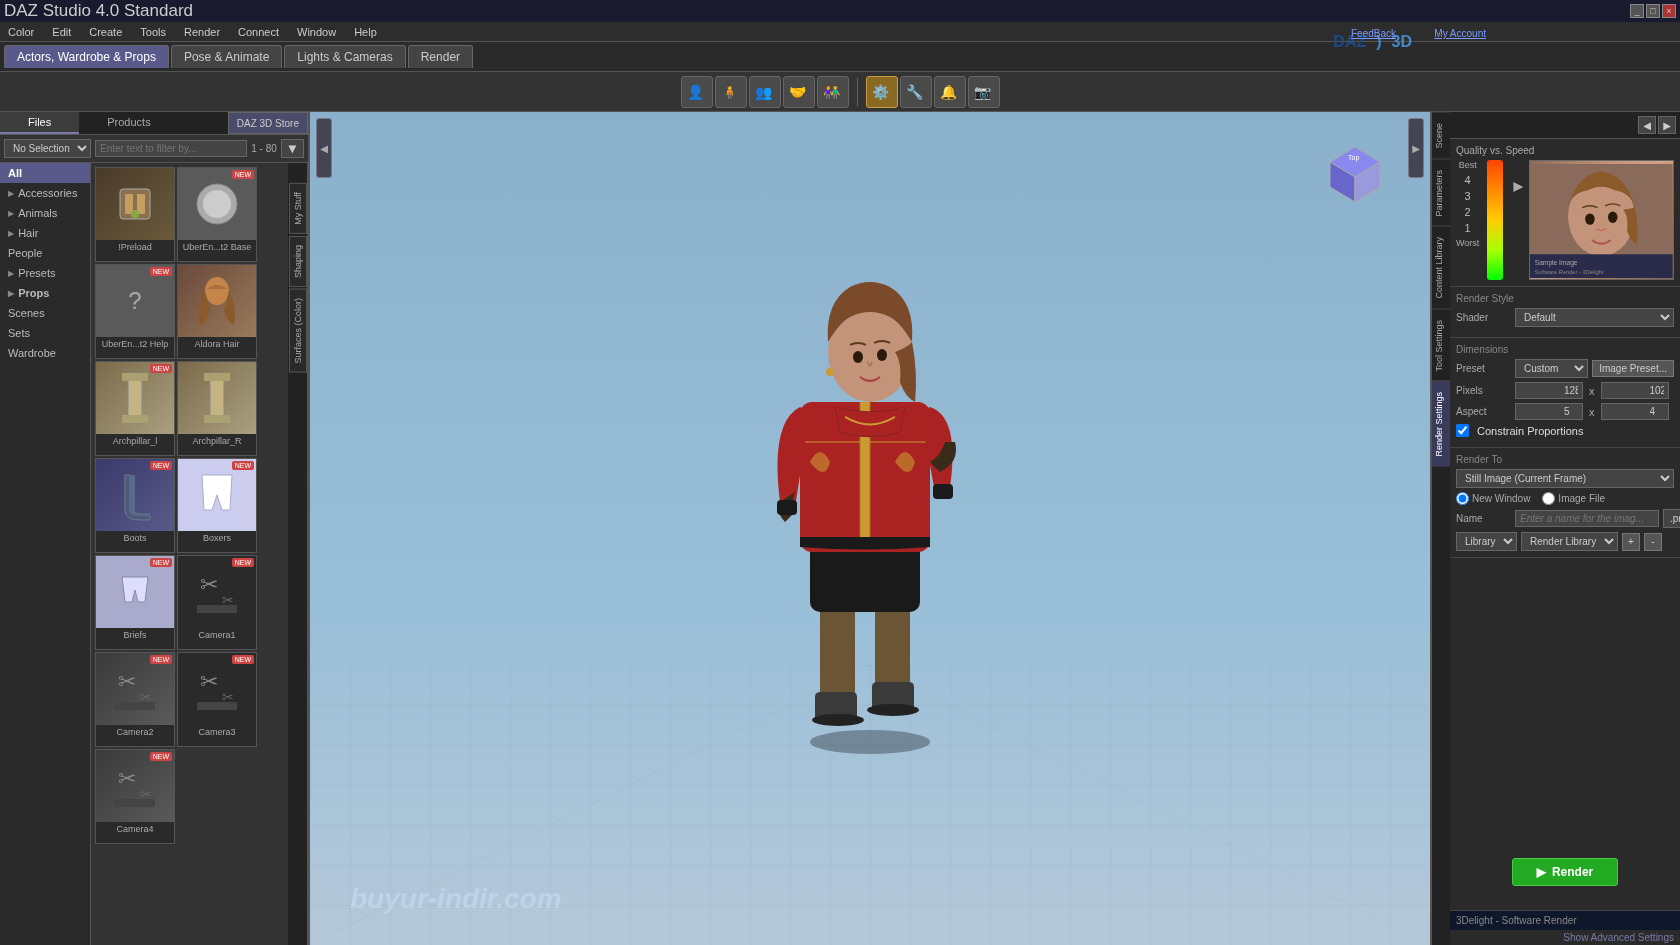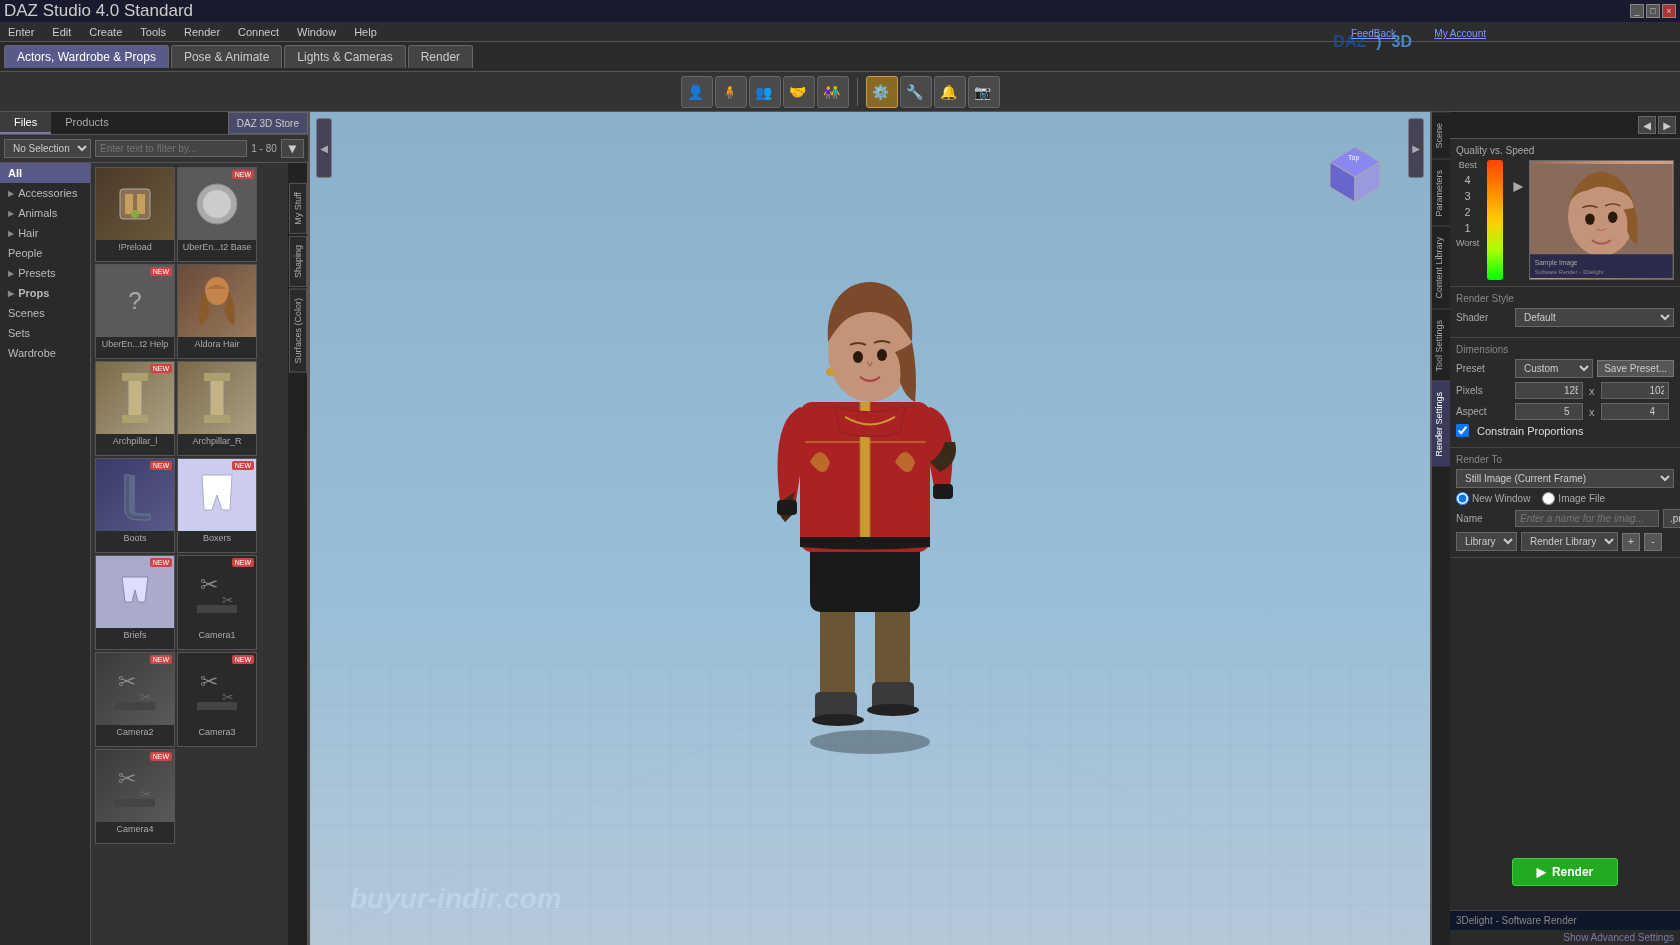--- a/index.html
+++ b/index.html
@@ -28,21 +28,21 @@
     .toolbar-btn.active { background: #6a6a9a; }
 
     
     #main { display: flex; height: calc(945px - 112px); }
 
     
     #leftpanel { width: 310px; background: #2d2d2d; display: flex; flex-direction: column; border-right: 2px solid #555; }
 
     
     #filetabs { display: flex; background: #222; border-bottom: 1px solid #555; }
-    .filetab { padding: 4px 14px; cursor: pointer; font-size: 11px; color: #aaa; }
+    .filetab { padding: 4px 28px; cursor: pointer; font-size: 11px; color: #aaa; }
     .filetab.active { background: #3c3c3c; color: #fff; border-bottom: 2px solid #7a7aaa; }
     .daz-store-btn { margin-left: auto; padding: 3px 8px; background: #4a4a6a; color: #ccc; border: 1px solid #666; cursor: pointer; font-size: 10px; }
 
     
     #selbar { display: flex; align-items: center; gap: 4px; padding: 4px; background: #333; border-bottom: 1px solid #555; }
     .sel-dropdown { flex: 1; background: #444; border: 1px solid #666; color: #ccc; padding: 2px 4px; font-size: 10px; }
     .filter-input { flex: 2; background: #444; border: 1px solid #666; color: #ccc; padding: 2px 4px; font-size: 10px; }
     .page-info { font-size: 10px; color: #aaa; white-space: nowrap; }
 
     
@@ -142,21 +142,21 @@
 <div id="titlebar">
   <span class="title">DAZ Studio 4.0 Standard</span>
   <div class="controls">
     <span>_</span>
     <span>□</span>
     <span style="background:#aa3333;">×</span>
   </div>
 </div>
 
 <div id="menubar">
-  <span>Enter</span>
+  <span>Color</span>
   <span>Edit</span>
   <span>Create</span>
   <span>Tools</span>
   <span>Render</span>
   <span>Connect</span>
   <span>Window</span>
   <span>Help</span>
   <div id="daz-logo" style="margin-left:auto; display:flex; align-items:center; gap:2px; margin-right: 260px; margin-top: 20px;">
     <span style="font-size:16px; font-weight:bold; color:#1a4a8a;">DAZ</span>
     <span style="font-size:16px; font-weight:bold; color:#4488cc;">)</span>
@@ -544,21 +544,21 @@
         </div>
       </div>
 
       <div class="rp-section">
         <div class="rp-section-title">Dimensions</div>
         <div class="rp-row">
           <span class="rp-label">Preset</span>
           <select class="rp-select">
             <option>Custom</option>
           </select>
-          <button class="rp-btn">Save Preset...</button>
+          <button class="rp-btn">Image Preset...</button>
         </div>
         <div class="rp-row">
           <span class="rp-label">Pixels</span>
           <input class="rp-input w60" type="text" value="1280" style="">
           <span class="rp-x">x</span>
           <input class="rp-input w60" type="text" value="1024" style="">
         </div>
         <div class="rp-row">
           <span class="rp-label">Aspect</span>
           <input class="rp-input w60" type="text" value="5" style="">

